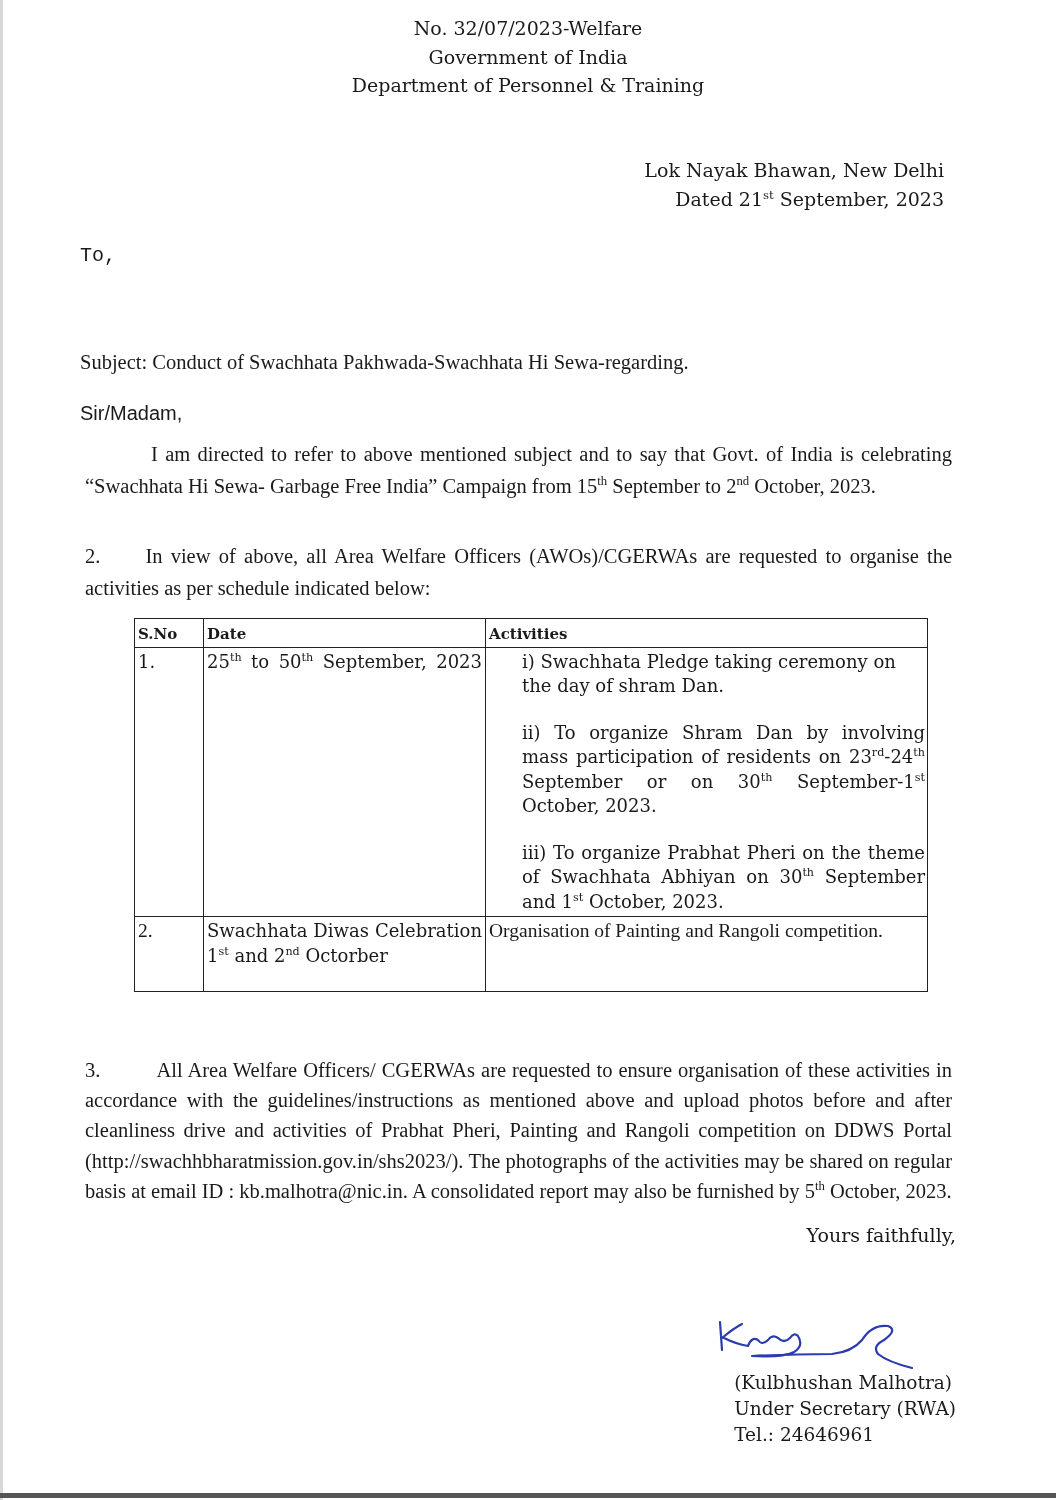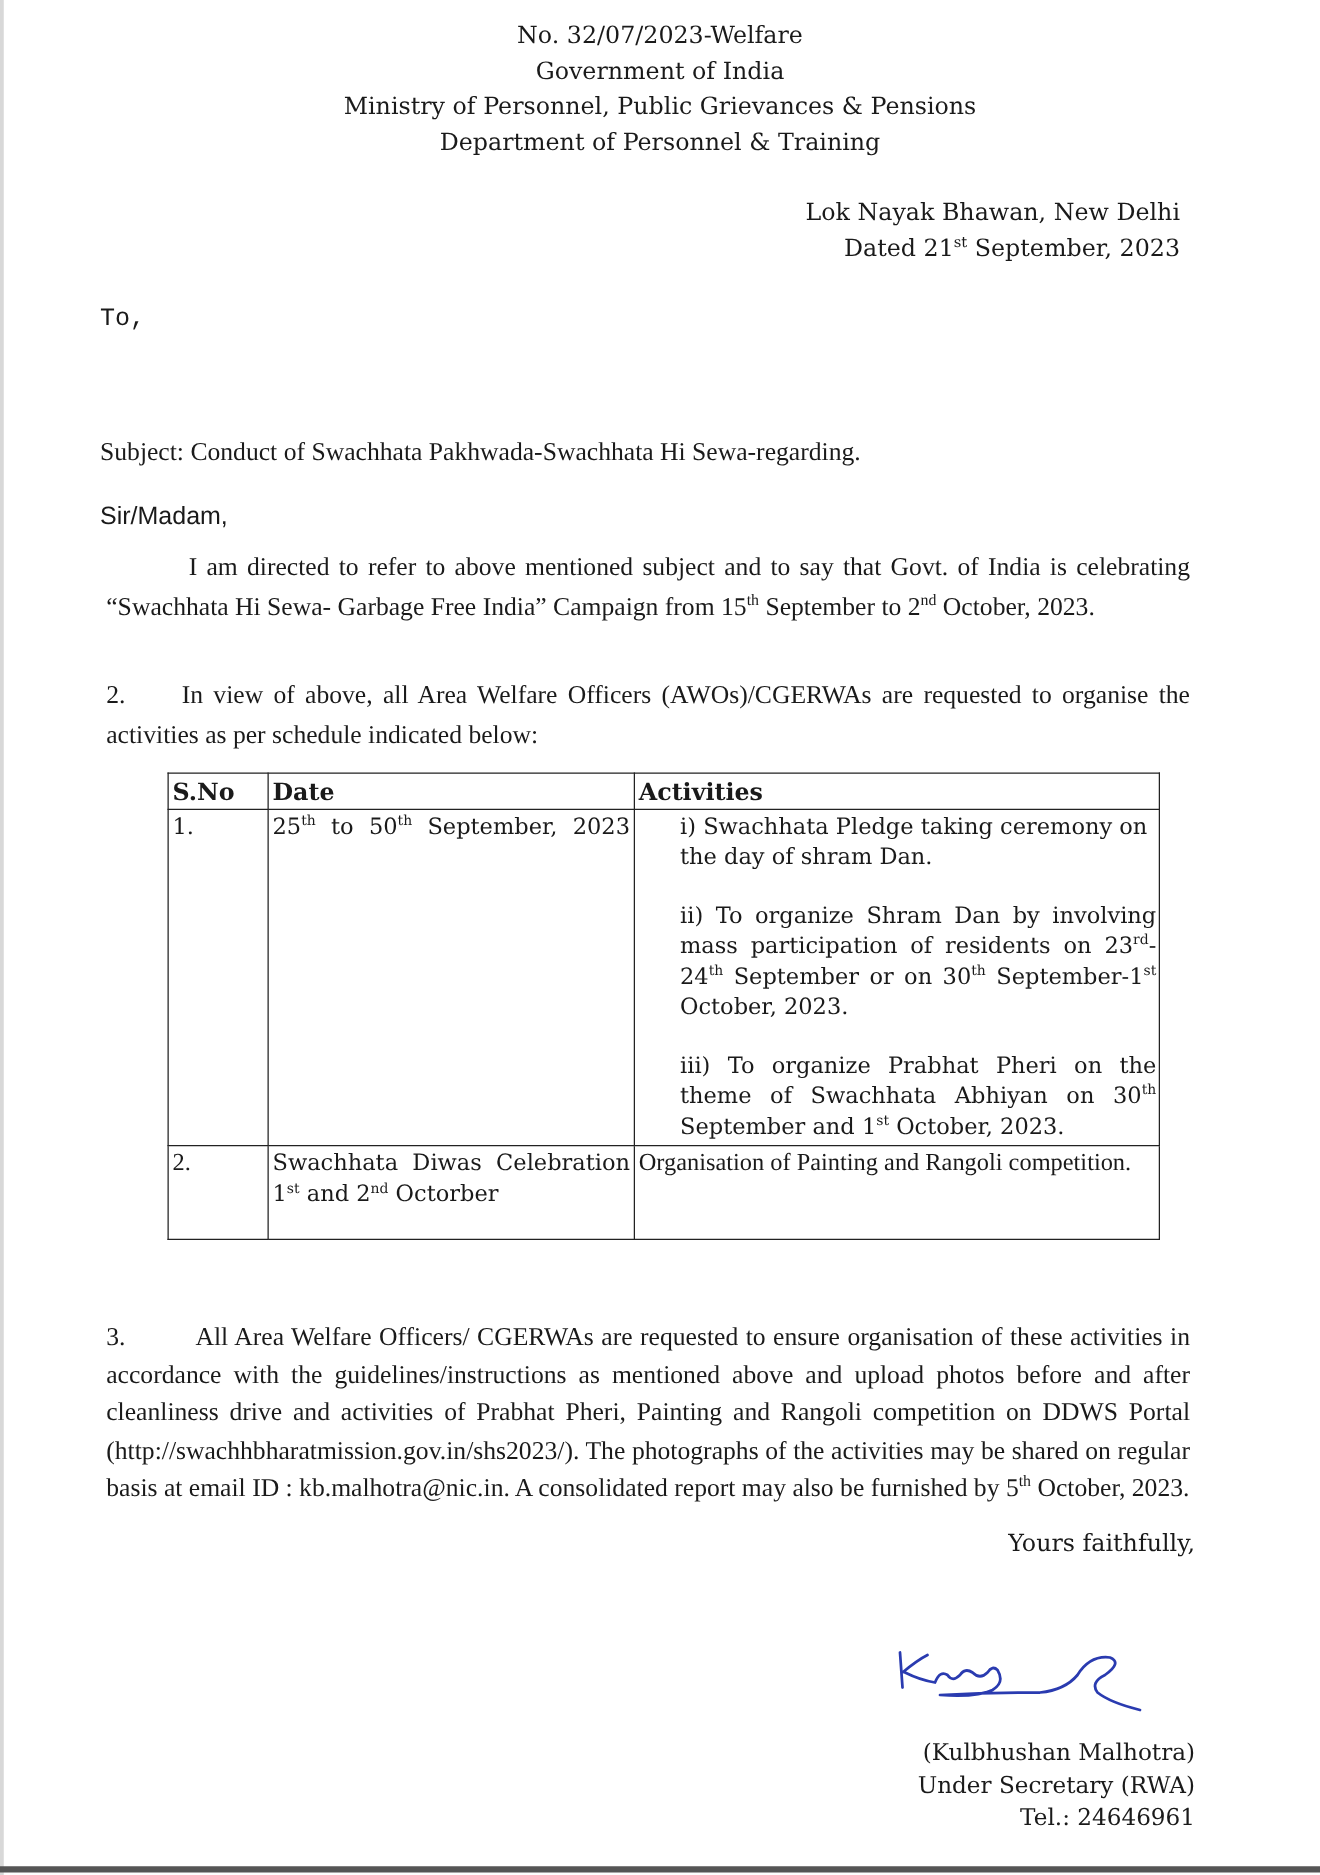--- a/index.html
+++ b/index.html
@@ -21,46 +21,45 @@
   .p2 { top: 540px; }
   .p3 { top: 1055px; line-height: 30.2px; }
   .indent { display: inline-block; width: 66px; }
   .indent2 { display: inline-block; width: 75px; }
   sup { font-size: 62%; line-height: 0; vertical-align: super; }
   table.sched {
     position: absolute; top: 618px; left: 134px; width: 794px;
     border-collapse: collapse; font-family: "DejaVu Serif", serif; font-size: 18px; line-height: 24.5px;
   }
   table.sched td, table.sched th { border: 1.6px solid #222; vertical-align: top; padding: 2px 3px; }
-  table.sched th { font-weight: bold; text-align: left; font-size: 19px; padding: 3px 14px 0 3px; }
+  table.sched th { font-weight: bold; text-align: left; font-size: 15px; padding: 3px 3px 0 3px; }
   .c1 { width: 62px; }
   .c2 { width: 275px; }
   .just { text-align: justify; text-align-last: justify; }
   .act { padding-left: 36px !important; padding-right: 2px !important; }
   .act p { margin: 0 0 22px 0; text-align: justify; }
   .act p:last-child { margin-bottom: 0; }
   .act .lj { text-align: left; }
   .row2 td { font-family: "Liberation Serif", serif; font-size: 19.5px; }
   .row2 .c2 { font-family: "DejaVu Serif", serif; font-size: 18px; }
   .closing { position: absolute; top: 1224px; right: 96px; font-size: 19px; }
   .sig { position: absolute; top: 1310px; left: 712px; width: 210px; height: 60px; }
-  .signer { position: absolute; top: 1370px; right: 96px; text-align: right; font-size: 18.5px; line-height: 26px; margin-top: 20px; }
+  .signer { position: absolute; top: 1370px; right: 96px; text-align: left; font-size: 18.5px; line-height: 26px; }
   .bottom-rule { position: absolute; left: 0; top: 1493px; width: 1056px; height: 5px; background: #555; }
   .left-edge { position: absolute; left: 0; top: 0; width: 3px; height: 1500px; background: #d8d8d8; }
 </style>
 </head>
 <body>
 
 <div class="page">
   <div class="left-edge"></div>
 
   <div class="header">
     <div>No. 32/07/2023-Welfare</div>
     <div>Government of India</div>
-    <div>Ministry of Personnel, Public Grievances &amp; Pensions</div>
     <div>Department of Personnel &amp; Training</div>
   </div>
 
   <div class="place">
     <div>Lok Nayak Bhawan, New Delhi</div>
     <div><span>Dated 21</span><sup>st</sup><span> September, 2023</span></div>
   </div>
 
   <div class="to">To,</div>
 

